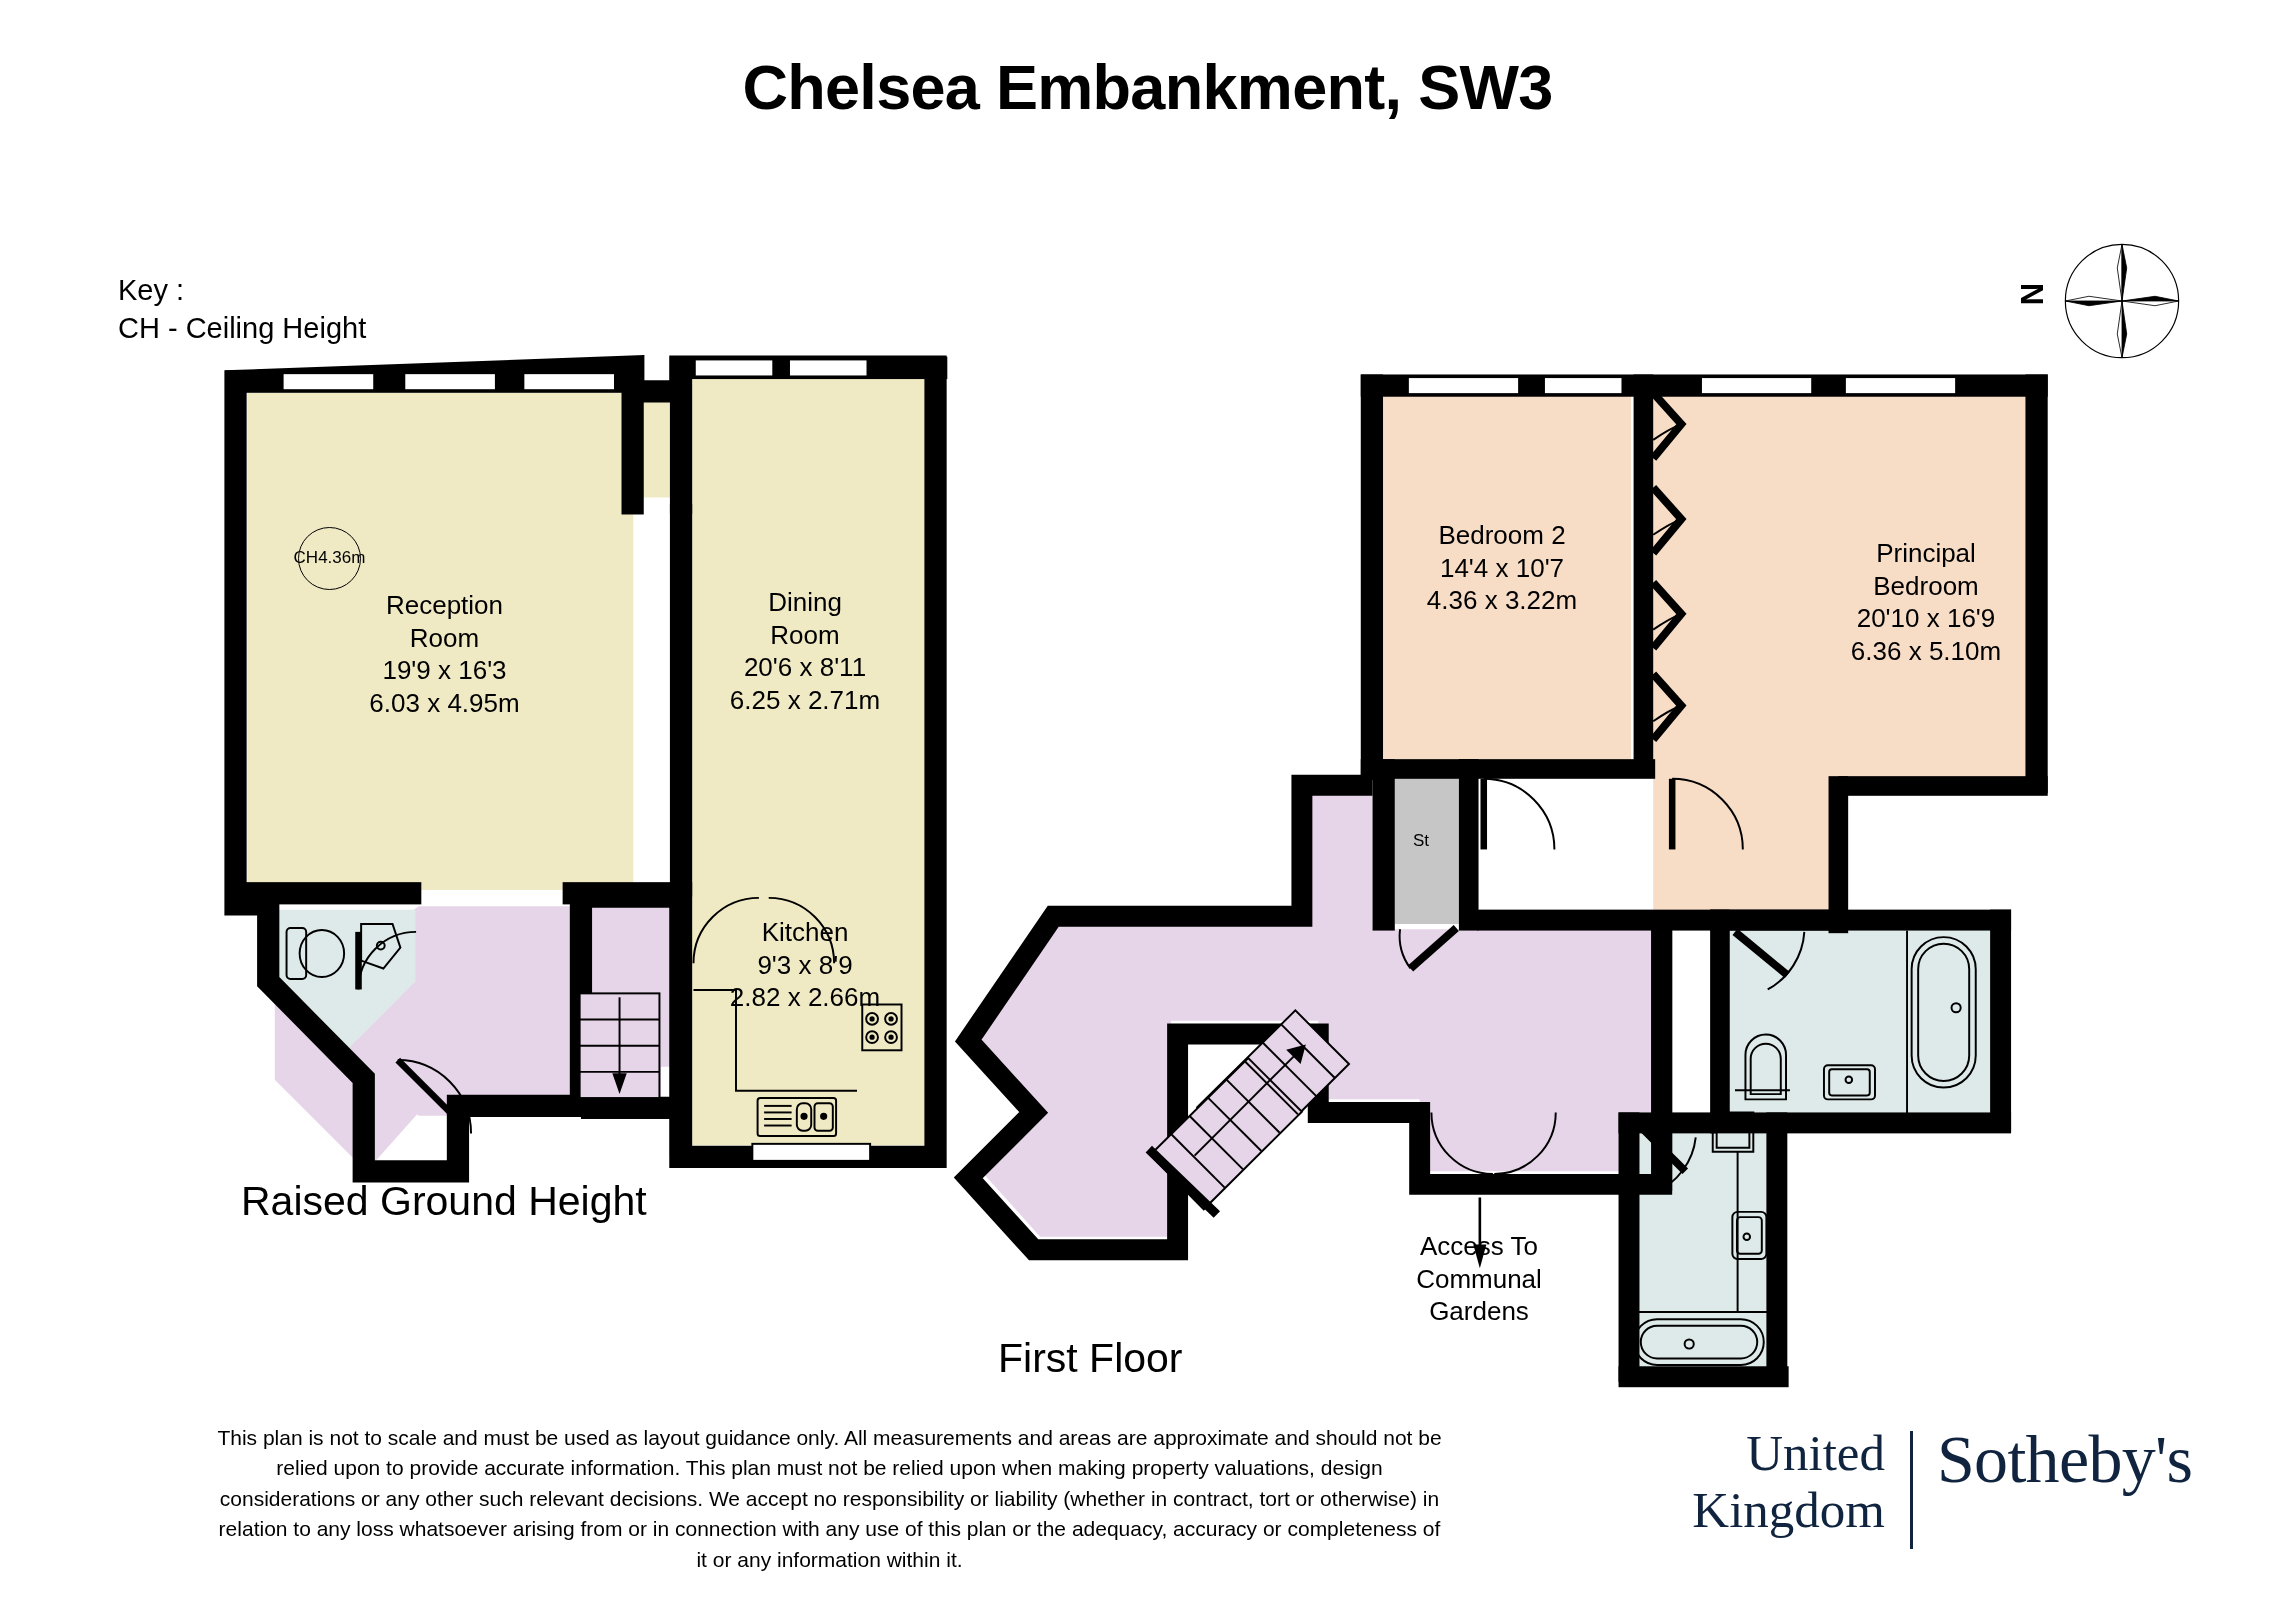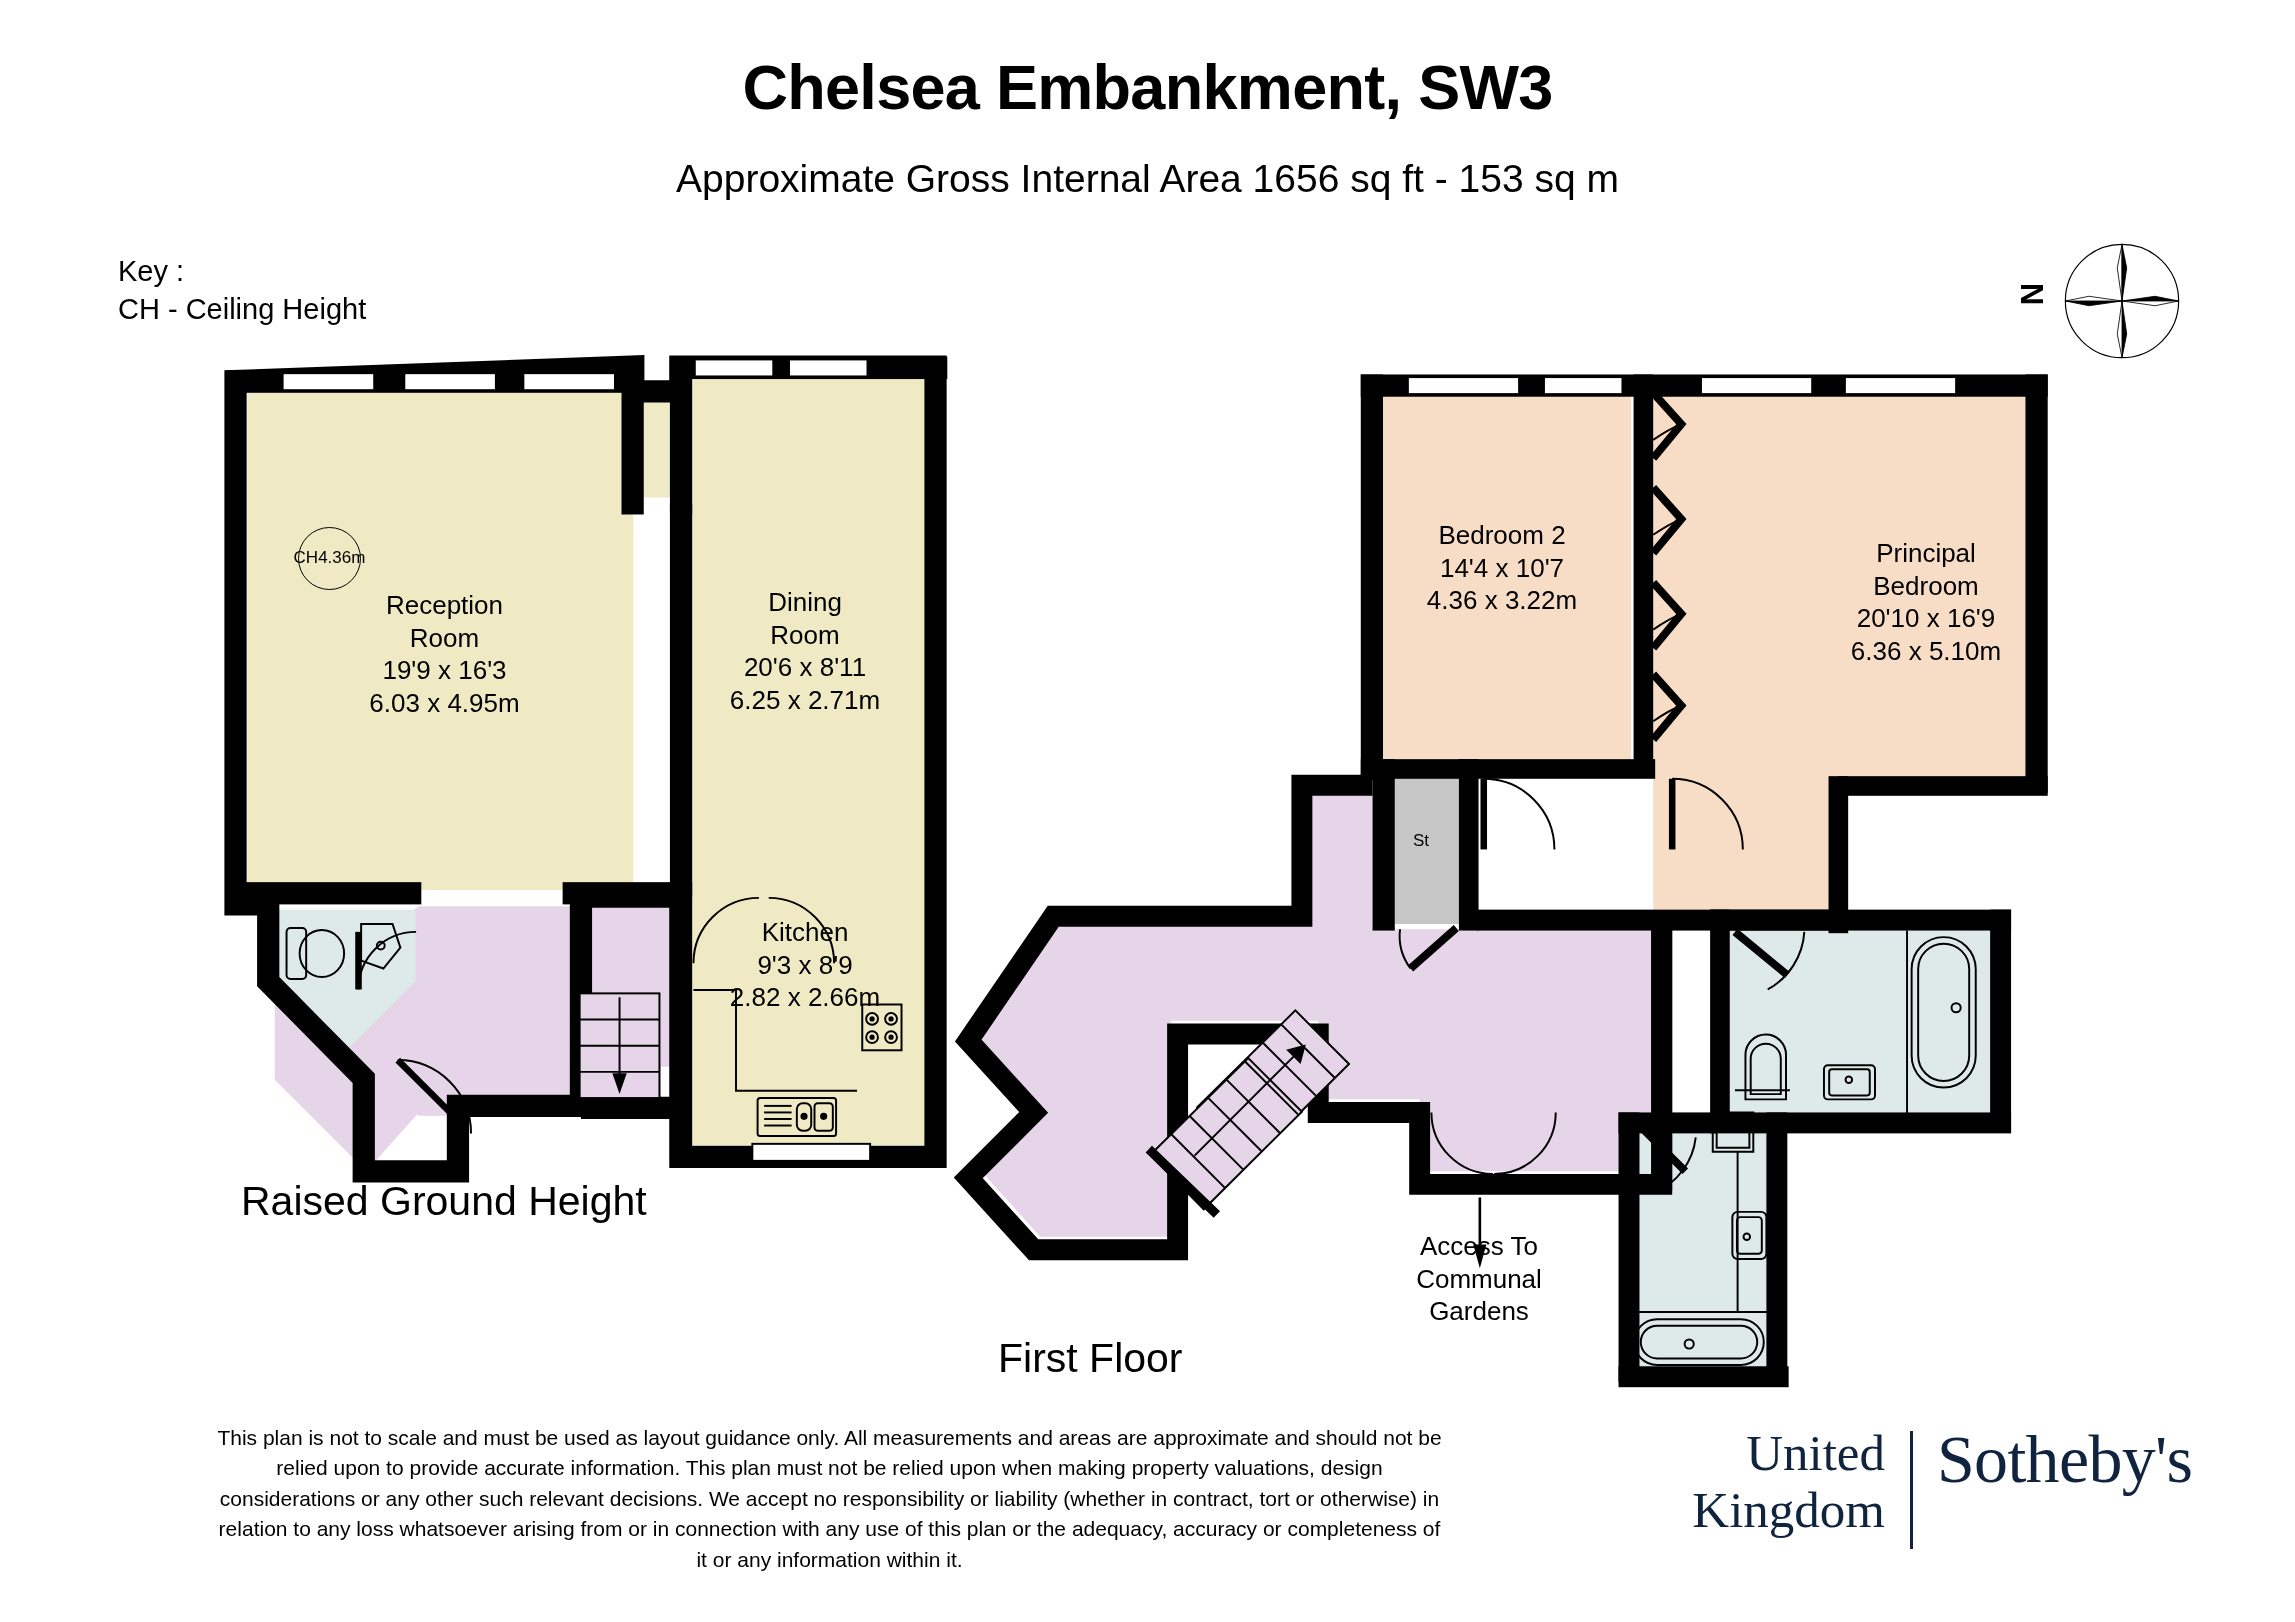--- a/index.html
+++ b/index.html
@@ -21,21 +21,21 @@
     font-size:63px; font-weight:bold; letter-spacing:-0.7px;
     white-space:nowrap;
   }
   #plan-subtitle {
     position:absolute; top:157px; left:0; width:2295px;
     text-align:center;
     font-size:39px; font-weight:normal;
   }
 
   
-  #key-block { position:absolute; left:118px; top:253px; font-size:29px; line-height:1.30; }
+  #key-block { position:absolute; left:118px; top:272px; font-size:29px; line-height:1.30; }
 
   
   #compass { position:absolute; left:2022px; top:242px; width:164px; height:118px; }
   #compass .n-letter {
     position:absolute; left:0px; top:34px;
     font-size:31px; font-weight:bold;
     transform: rotate(-90deg); transform-origin:center;
   }
 
   
@@ -79,21 +79,20 @@
     position:absolute; left:257px; top:92px;
     font-size:33px; letter-spacing:2.9px; font-weight:300;
   }
 </style>
 </head>
 <body>
 
 <div class="page">
 
   <div id="plan-title">Chelsea Embankment, SW3</div>
-  <div id="plan-subtitle">Approximate Gross Internal Area 1656 sq ft - 153 sq m</div>
 
   <div id="key-block">
     <div>Key :</div>
     <div>CH - Ceiling Height</div>
   </div>
 
   <div id="compass">
     <div class="n-letter">N</div>
     <svg width="118" height="118" viewBox="0 0 100 100" style="position:absolute;left:41px;top:0;">
       <circle cx="50" cy="50" r="48" fill="#fff" stroke="#000" stroke-width="1"></circle>

